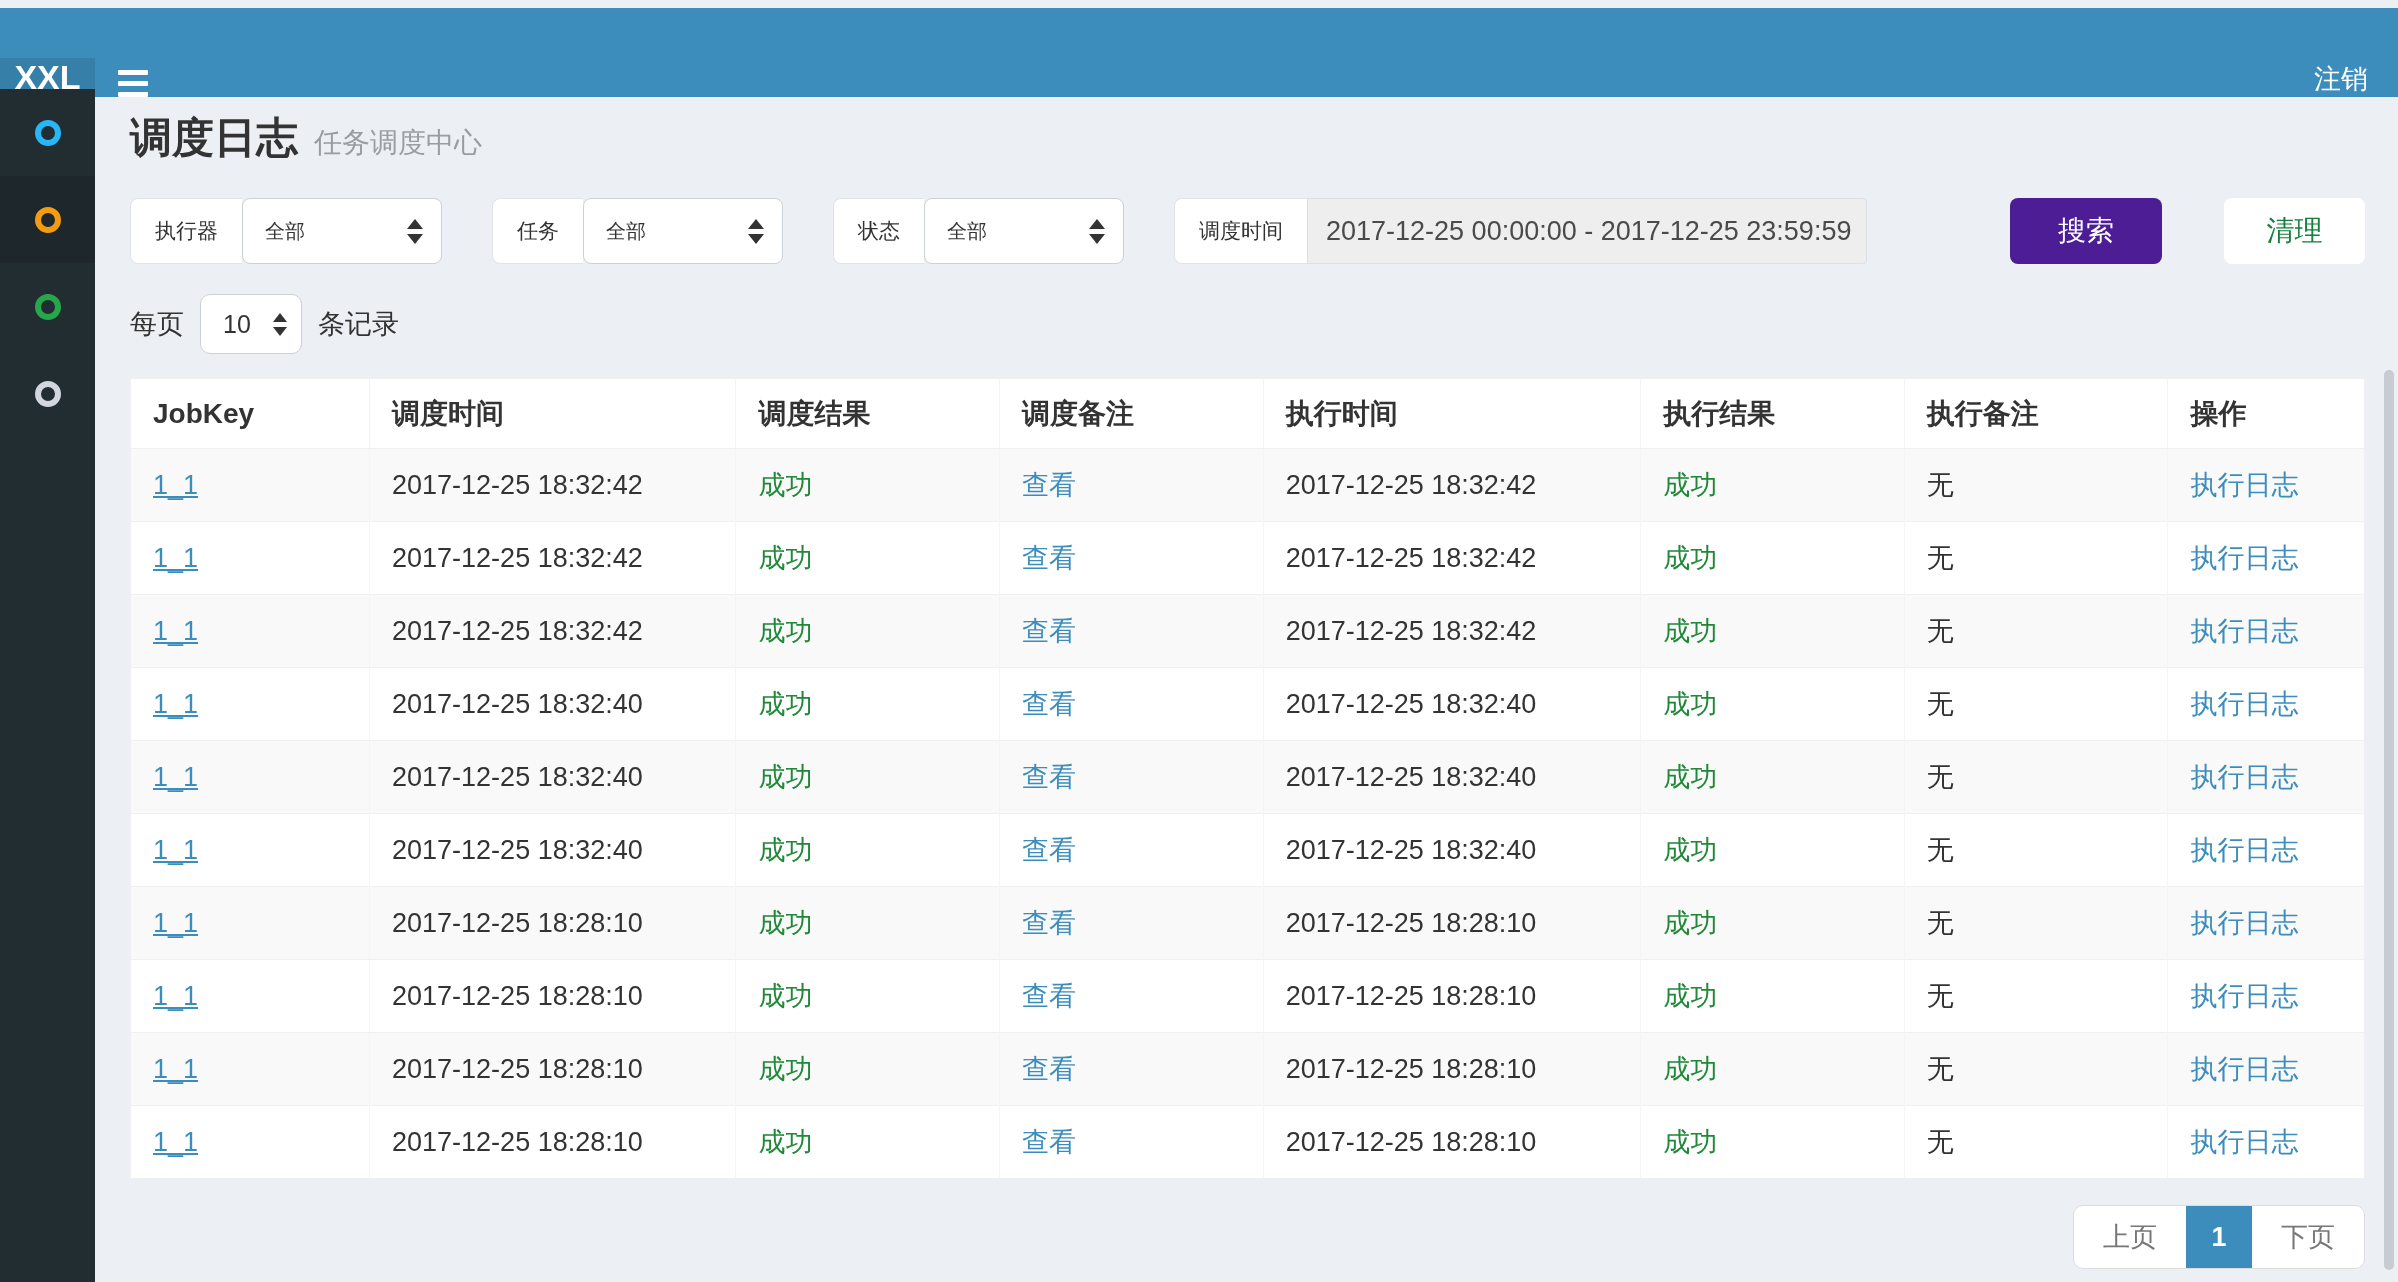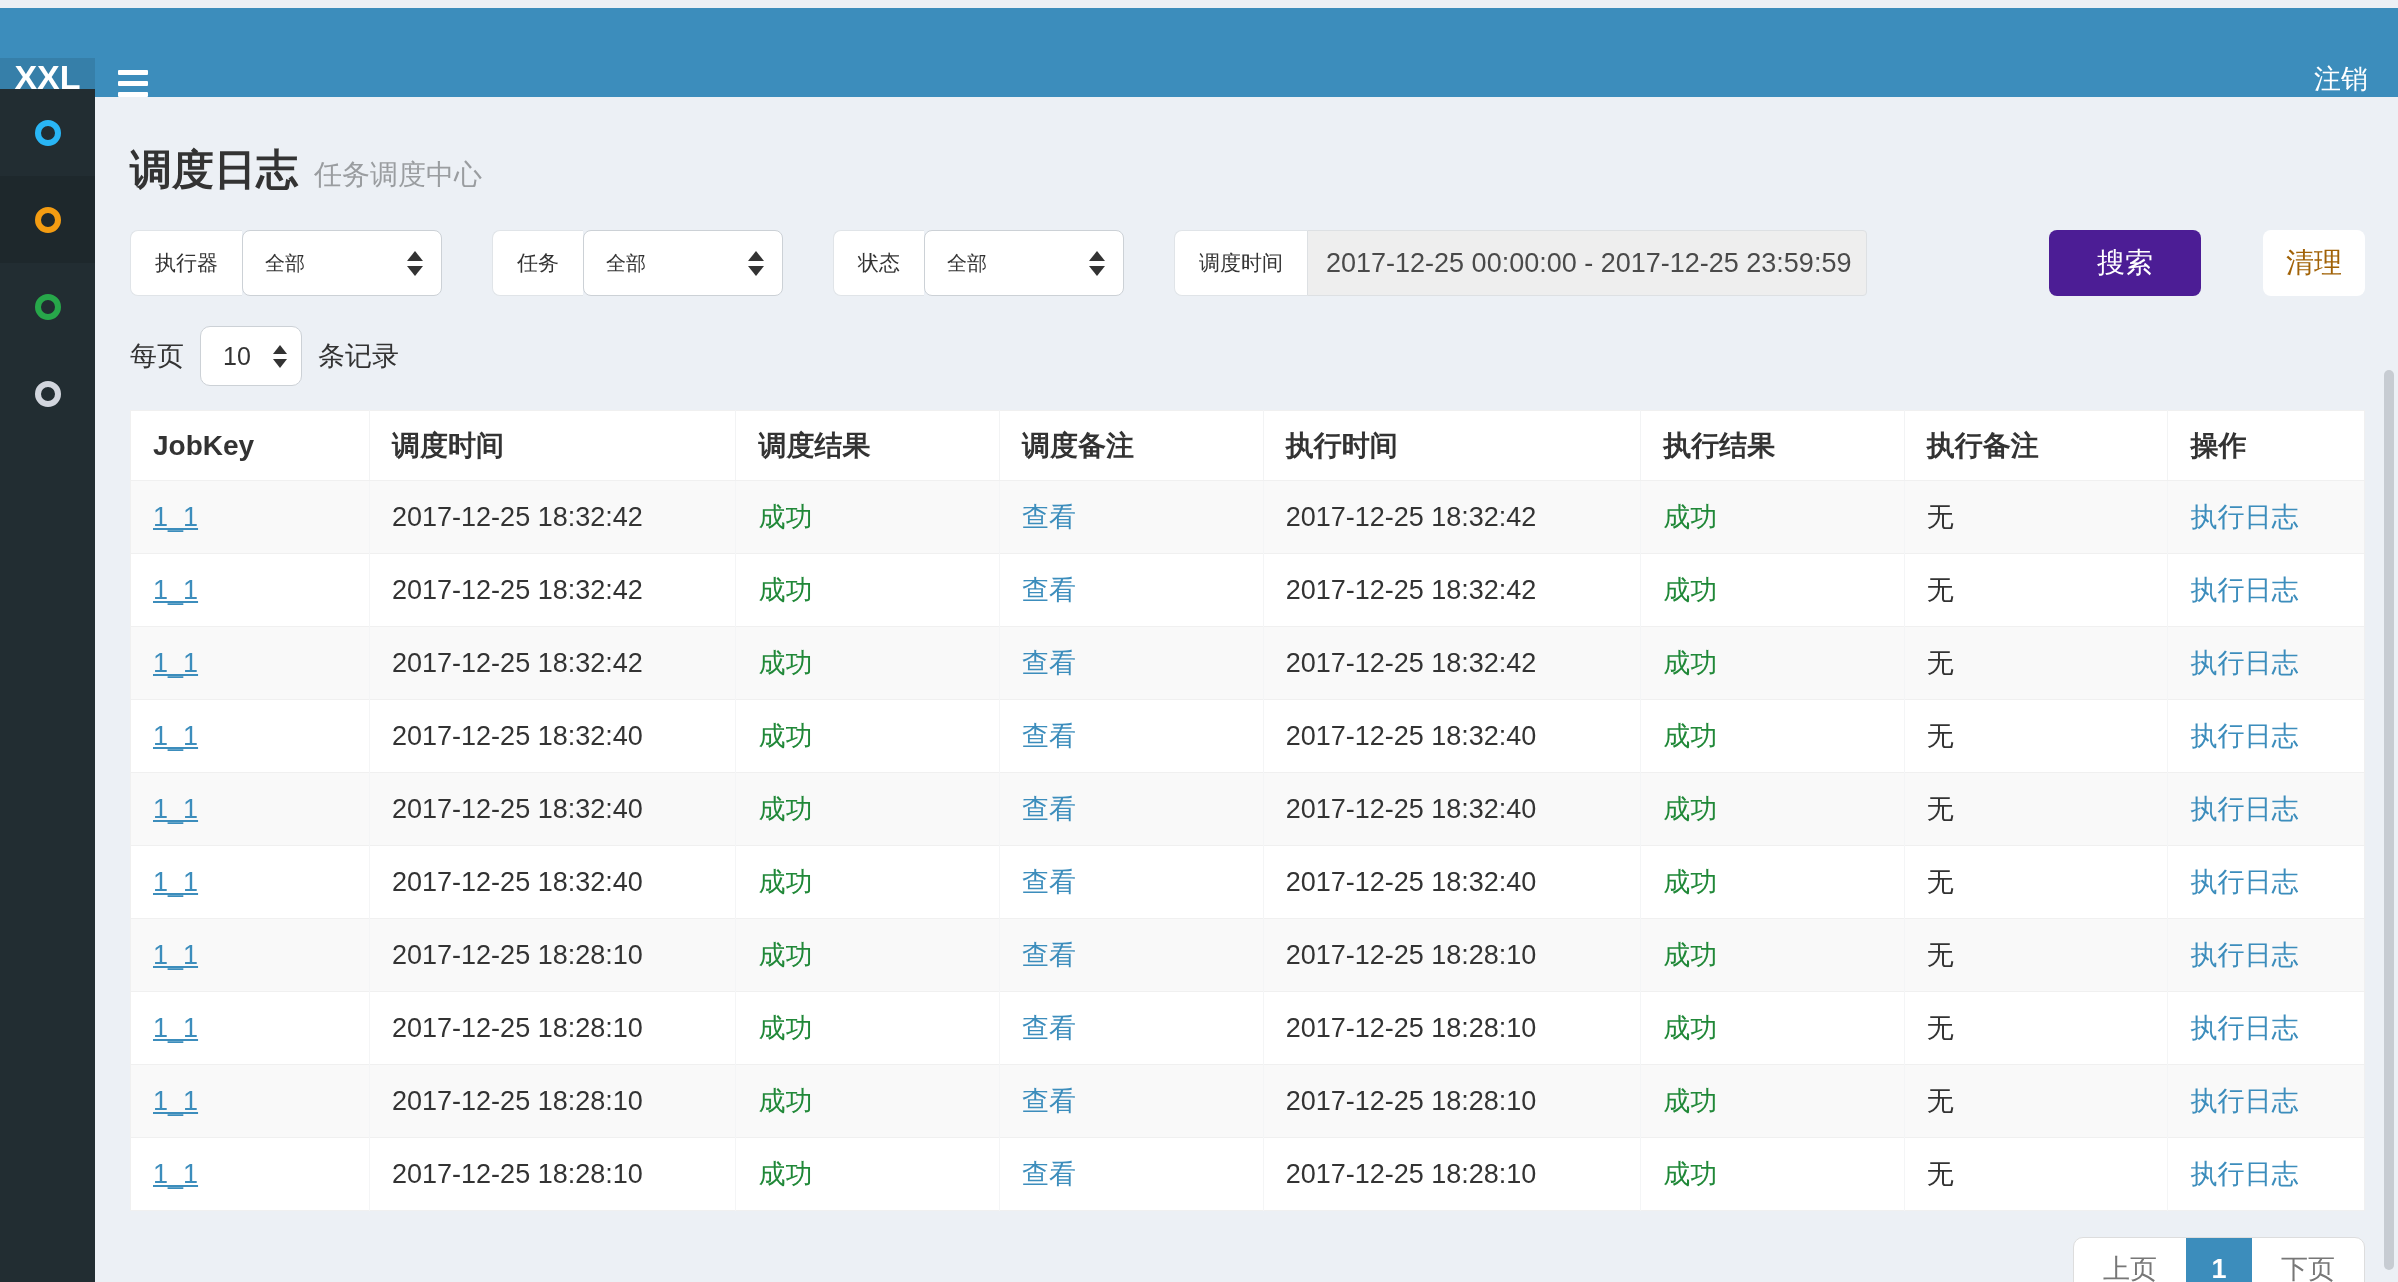--- a/index.html
+++ b/index.html
@@ -47,21 +47,21 @@
     width: 26px; height: 26px; border-radius: 50%;
     border: 6px solid #d2d6de; background: transparent;
   }
 
   
   .main {
     position: absolute; top: 89px; left: 95px; right: 0; bottom: 0;
     padding: 26px 33px 0 35px;
   }
   .page-header { display: flex; align-items: baseline; }
-  .page-header h1 { font-size: 42px; font-weight: bold; color: #333; line-height: 46px; margin-top: 32px; }
+  .page-header h1 { font-size: 42px; font-weight: bold; color: #333; line-height: 46px; }
   .page-header .subtitle { font-size: 28px; color: #9a9da0; margin-left: 16px; }
 
   
   .filter-row { margin-top: 36px; display: flex; align-items: stretch; height: 66px; }
   .input-group { display: flex; align-items: stretch; }
   .addon {
     background: #fff; border: 1px solid #e0e4e8; border-right: none;
     border-radius: 8px 0 0 8px; padding: 0 24px;
     display: flex; align-items: center; font-size: 21px; color: #333;
     white-space: nowrap;
@@ -78,21 +78,21 @@
   .gap50 { width: 50px; }
   .date-input {
     background: #eee; border: 1px solid #dde0e3; border-radius: 0 4px 4px 0;
     width: 560px; padding: 0 18px; display: flex; align-items: center;
     font-size: 27px; color: #4a4a4a; white-space: nowrap; overflow: hidden;
   }
   .btn { border: none; border-radius: 8px; font-size: 28px; cursor: pointer;
          display: flex; align-items: center; justify-content: center;
          font-family: inherit; }
   .btn-search { margin-left: auto; width: 152px; background: #4c1d95; color: #fff; }
-  .btn-clear { margin-left: 62px; width: 102px; background: #fff; color: #a16207; }
+  .btn-clear { margin-left: 62px; width: 141px; background: #fff; color: #15803d; }
 
   
   .pagesize-row { margin-top: 30px; display: flex; align-items: center; font-size: 27px; color: #333; }
   .pagesize-select {
     margin: 0 16px; width: 102px; height: 60px;
     background: #fff; border: 1px solid #ccd1d6; border-radius: 10px;
     display: flex; align-items: center; justify-content: space-between;
     padding: 0 14px 0 22px; font-size: 25px; cursor: pointer;
   }
   .pagesize-select .tri-up { border-left-width: 7px; border-right-width: 7px; border-bottom-width: 9px; }

